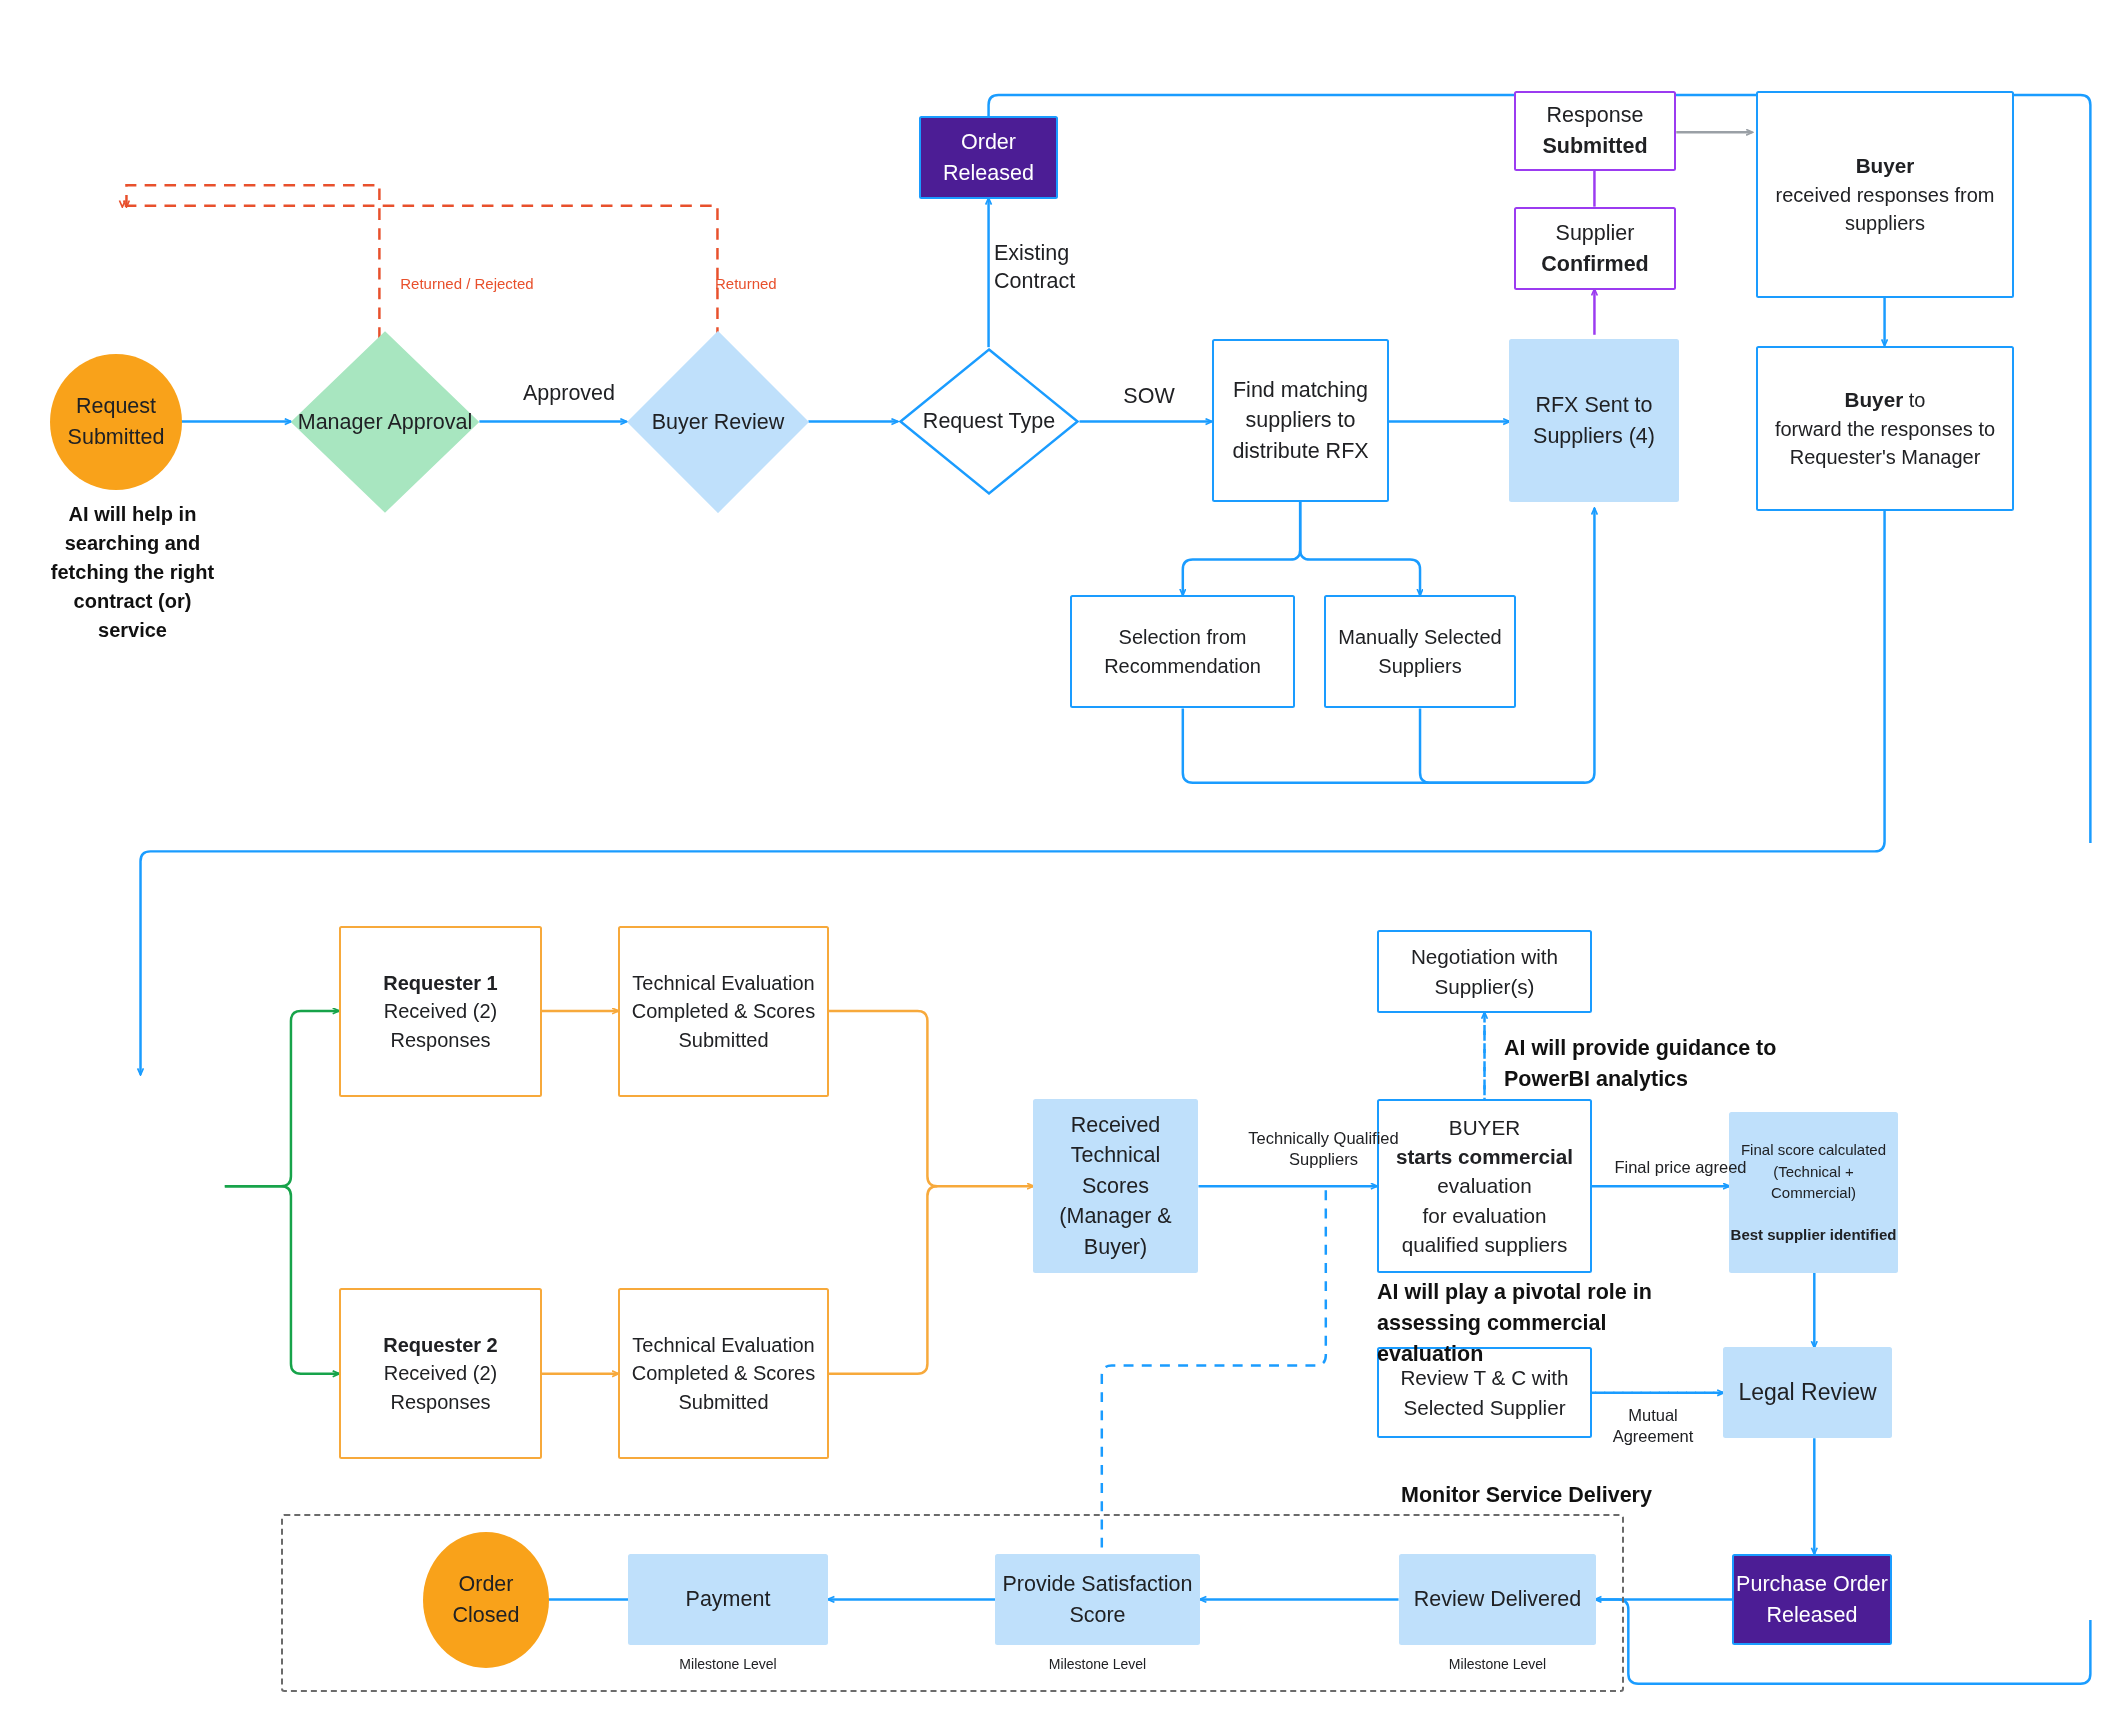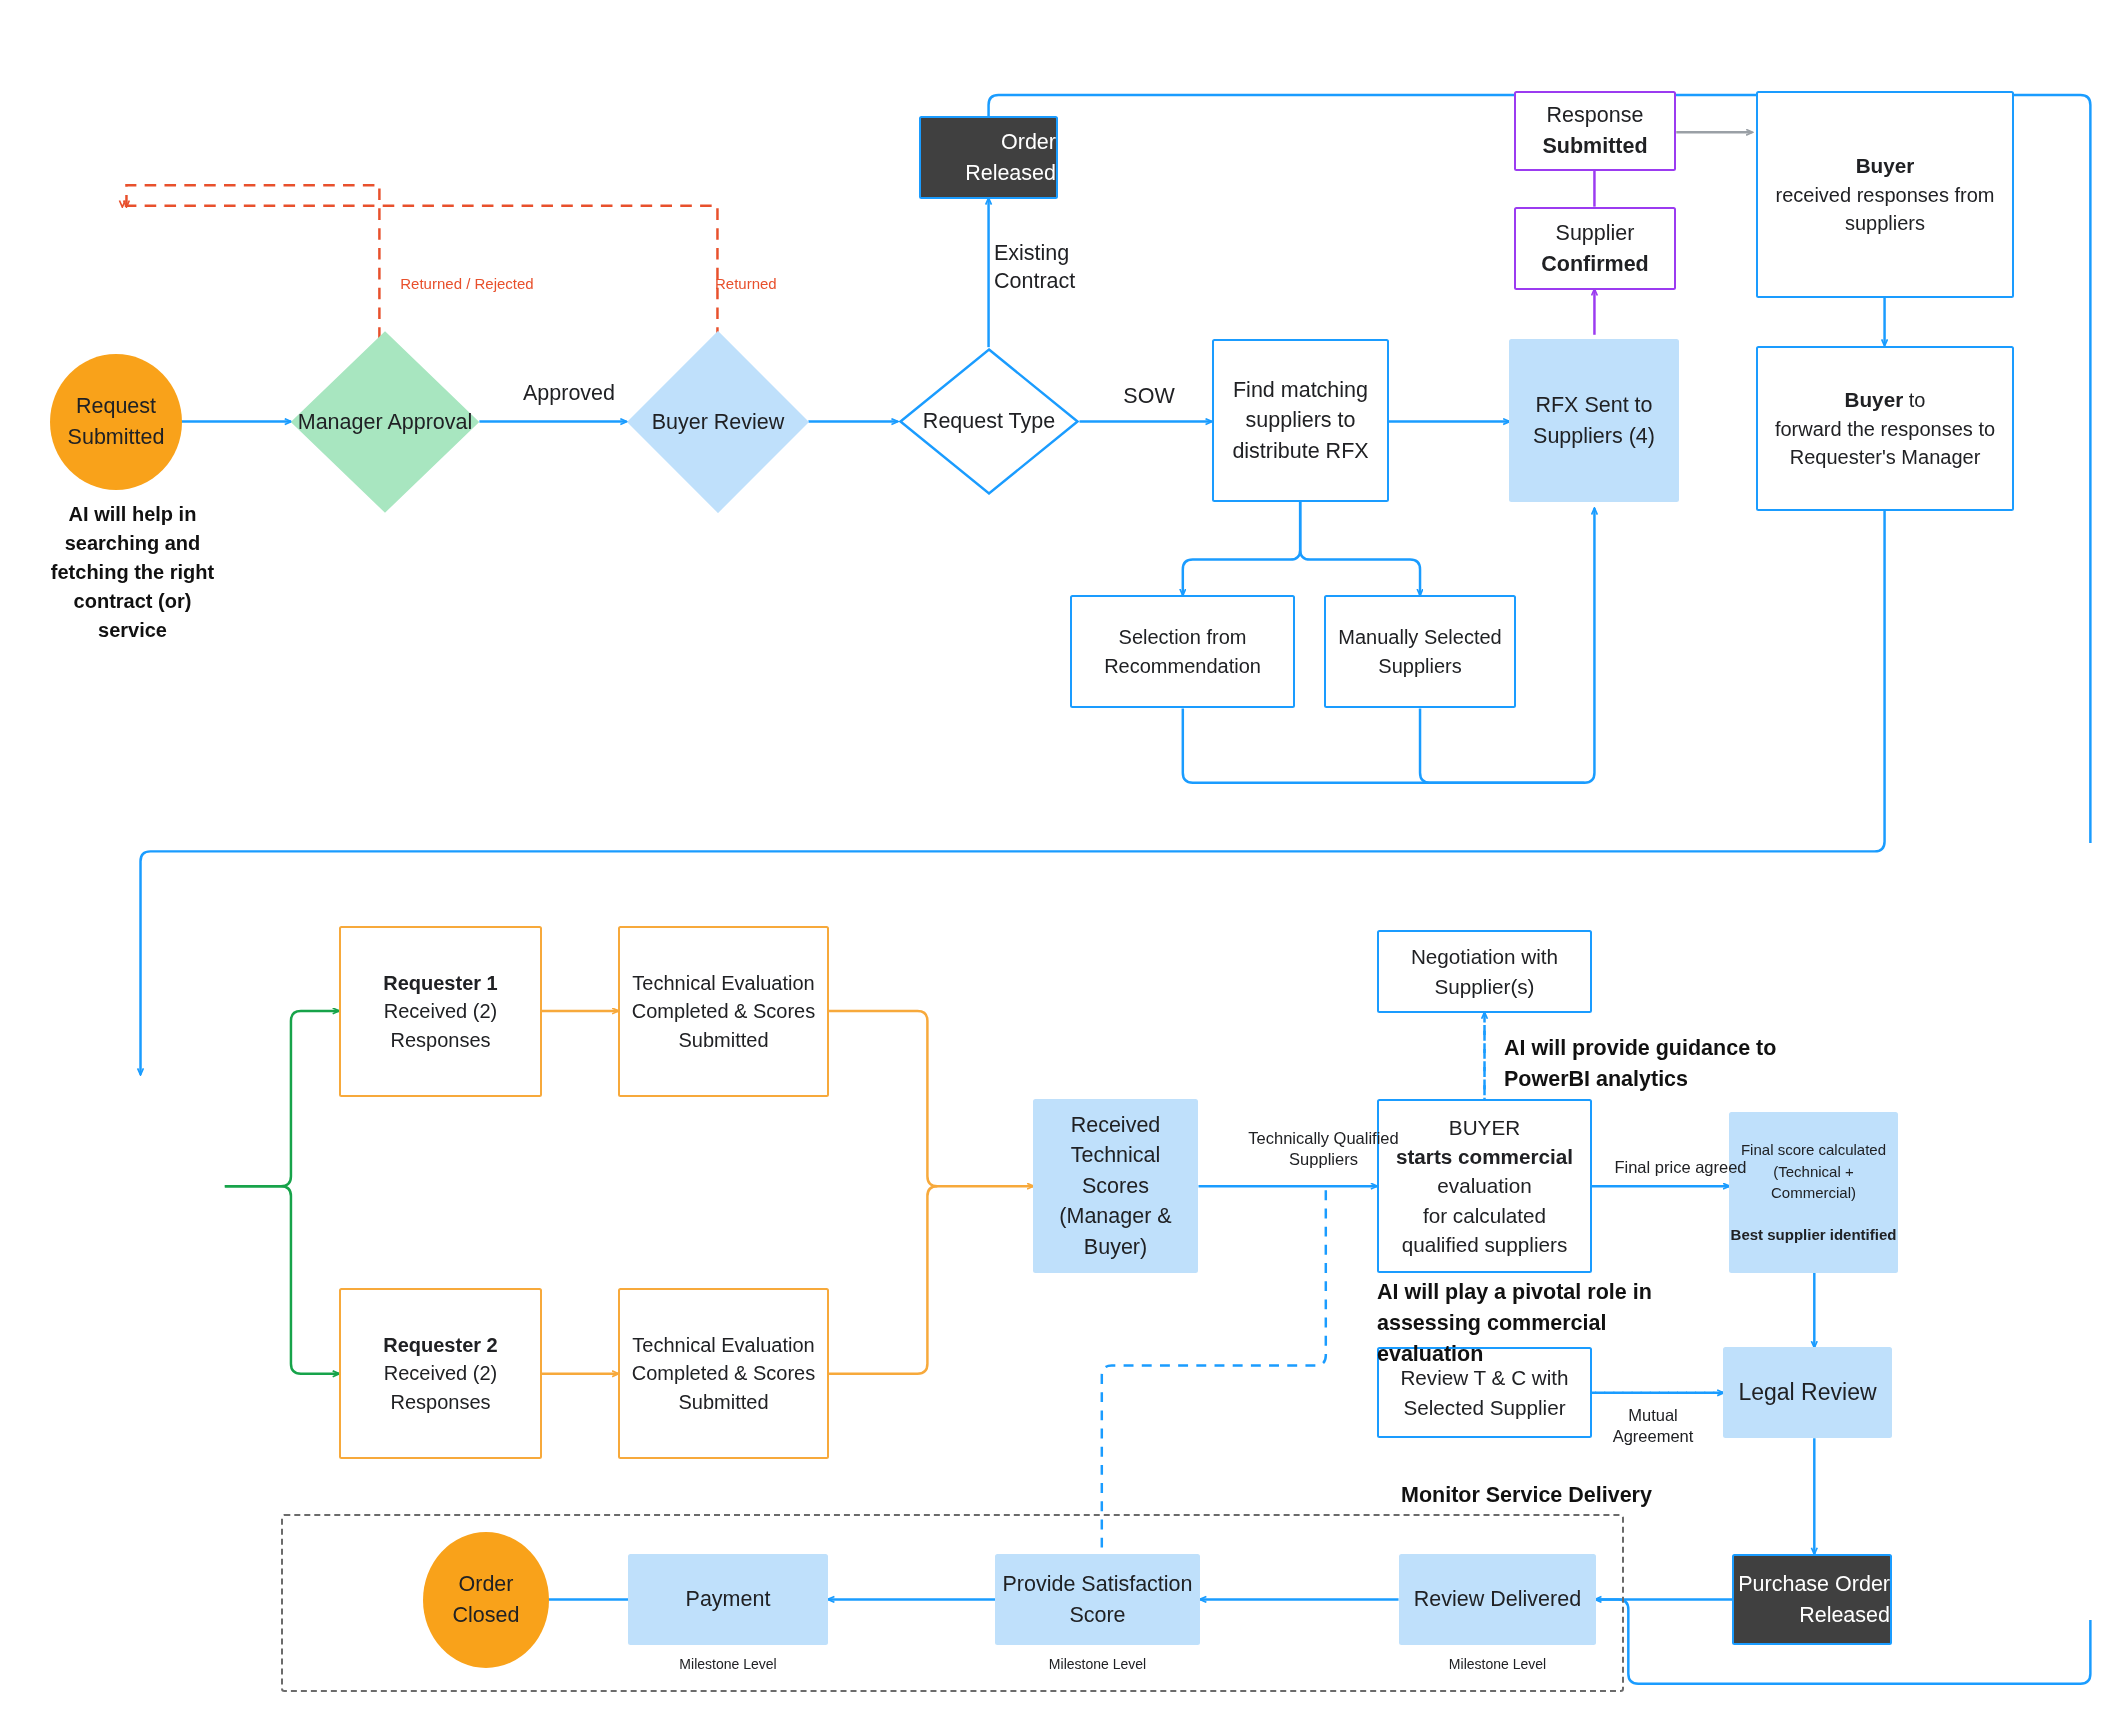--- a/index.html
+++ b/index.html
@@ -4,21 +4,21 @@
 <title>Procurement Process Flow</title>
 <style>
   html,body{margin:0;padding:0;background:#ffffff;}
   body{font-family:"Liberation Sans", sans-serif;}
   #canvas{position:relative;width:2116px;height:1735px;background:#fff;overflow:hidden;}
   svg.wires{position:absolute;left:0;top:0;width:2116px;height:1735px;pointer-events:none;}
   .node{position:absolute;box-sizing:border-box;display:flex;align-items:center;justify-content:center;text-align:center;color:#202124;}
   .node .txt{width:100%;padding:0 0;line-height:1.42;}
   .rect{border:2.5px solid #1a9cff;border-radius:2.5px;background:#fff;}
   .rect.fill-lb{background:#bfe0fb;border-color:#bfe0fb;}
-  .rect.fill-blue{background:#404040;border-color:#1a9cff;color:#ffffff;text-align:right;}
+  .rect.fill-blue{background:#4c1d95;border-color:#1a9cff;color:#ffffff;}
   .rect.purple{border-color:#9b3bf0;background:#fff;}
   .rect.orange{border-color:#f7a93b;background:#fff;}
   .rect.green{border-color:#17a34a;background:#fff;}
   .rect.noborder{border:none;}
   .ellipse{background:#f9a21a;border-radius:50%;color:#202124;}
   .diamond-wrap{position:absolute;}
   .diamond{position:absolute;left:0;top:0;width:100%;height:100%;}
   .diamond-label{position:absolute;left:0;top:0;width:100%;height:100%;display:flex;align-items:center;justify-content:center;text-align:center;line-height:1.42;color:#202124;}
   .edge-label{position:absolute;color:#202124;text-align:center;line-height:1.3;}
   .edge-label.red{color:#e8502c;}
@@ -254,21 +254,21 @@
 
   <div class="node rect f25" style="left:1377px;top:930px;width:215px;height:83px;">
     <div class="txt">Negotiation with Supplier(s)</div>
   </div>
 
   <div class="node rect f25" style="left:1377px;top:1099px;width:215px;height:174px;">
     <div class="txt">
       <span>BUYER</span><br>
       <span class="b">starts commercial</span><br>
       <span>evaluation</span><br>
-      <span>for calculated</span><br>
+      <span>for evaluation</span><br>
       <span>qualified suppliers</span>
     </div>
   </div>
 
   <div class="node rect fill-lb noborder f18" style="left:1729px;top:1112px;width:169px;height:161px;">
     <div class="txt">
       <span>Final score calculated</span><br>
       <span>(Technical + Commercial)</span><br><br>
       <span class="b">Best supplier identified</span>
     </div>

